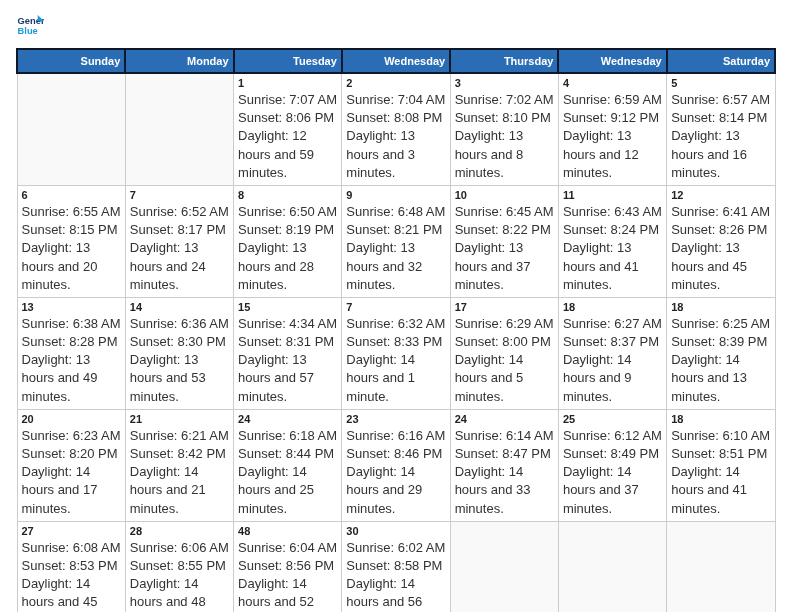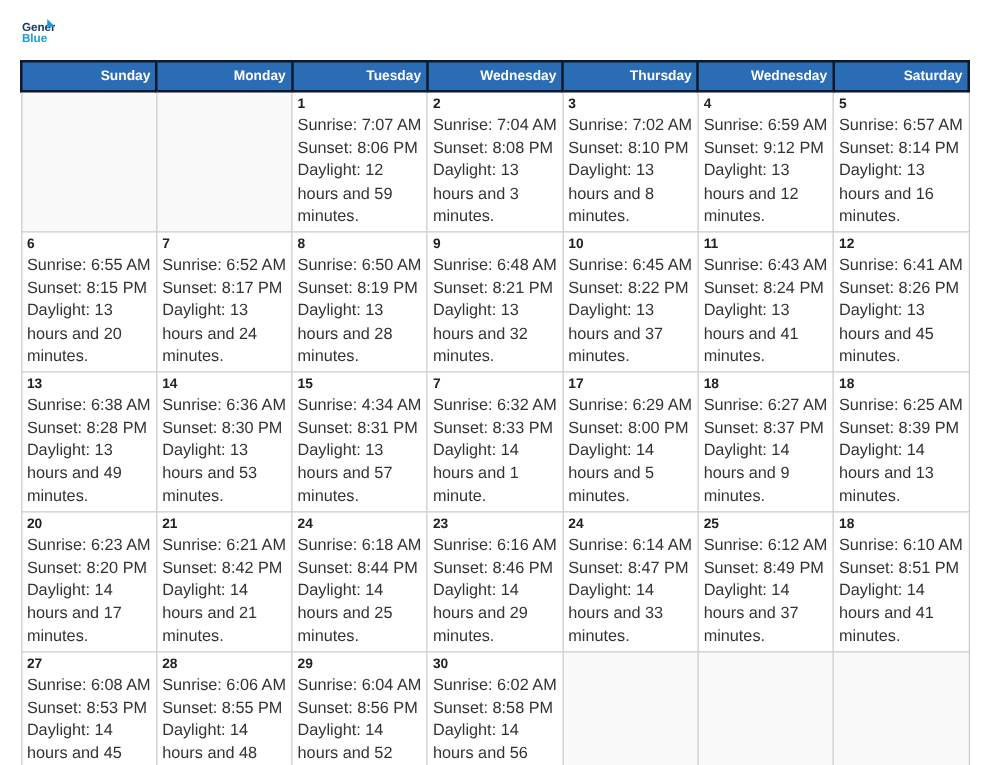--- a/index.html
+++ b/index.html
@@ -287,21 +287,21 @@
 Sunset: 8:53 PM
 Daylight: 14 hours and 45 minutes.</div>
           </td>
           <td>
             <div class="day-num">28</div>
             <div class="day-info">Sunrise: 6:06 AM
 Sunset: 8:55 PM
 Daylight: 14 hours and 48 minutes.</div>
           </td>
           <td>
-            <div class="day-num">29</div>
+            <div class="day-num">48</div>
             <div class="day-info">Sunrise: 6:04 AM
 Sunset: 8:56 PM
 Daylight: 14 hours and 52 minutes.</div>
           </td>
           <td>
             <div class="day-num">30</div>
             <div class="day-info">Sunrise: 6:02 AM
 Sunset: 8:58 PM
 Daylight: 14 hours and 56 minutes.</div>
           </td>

